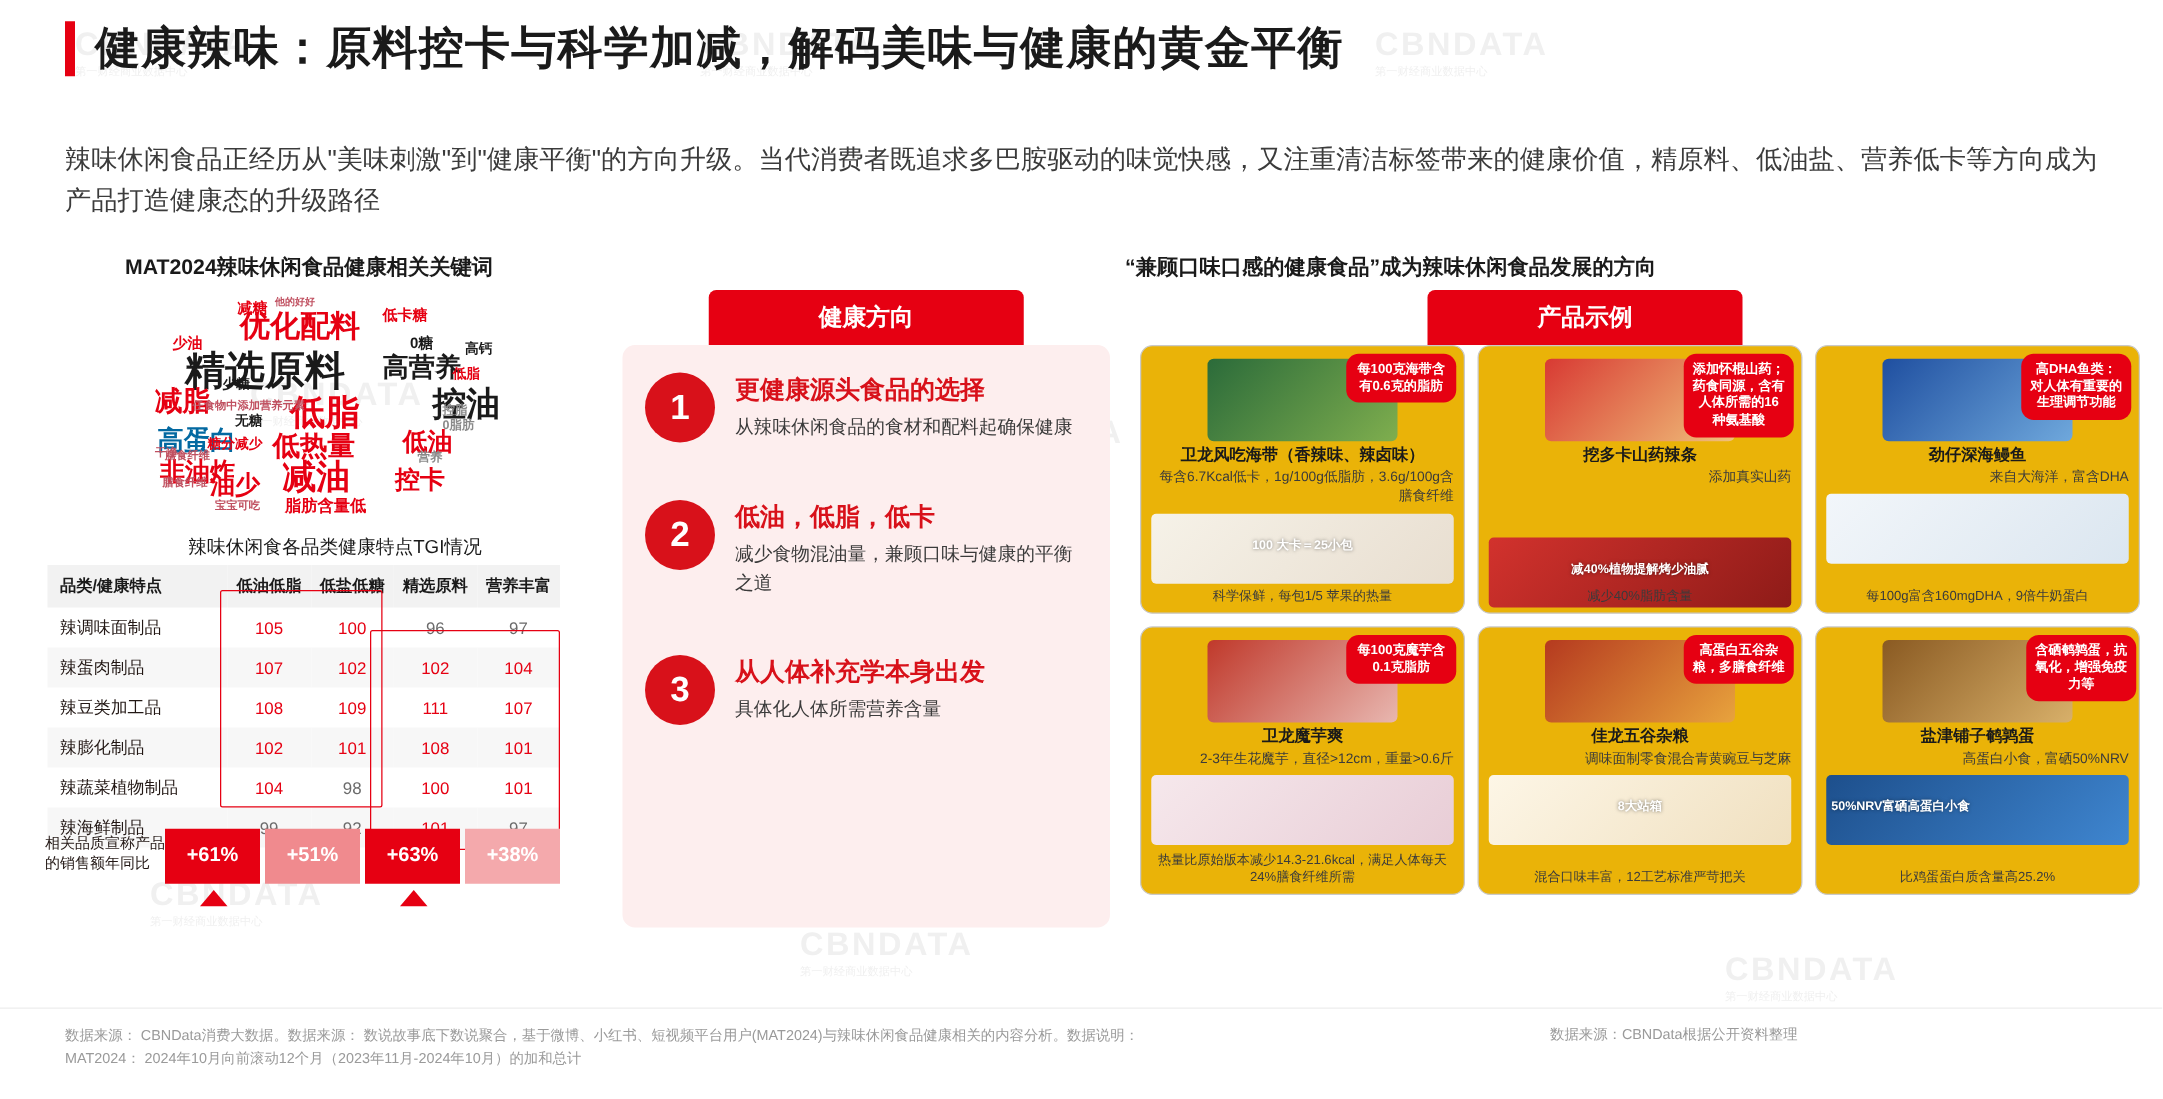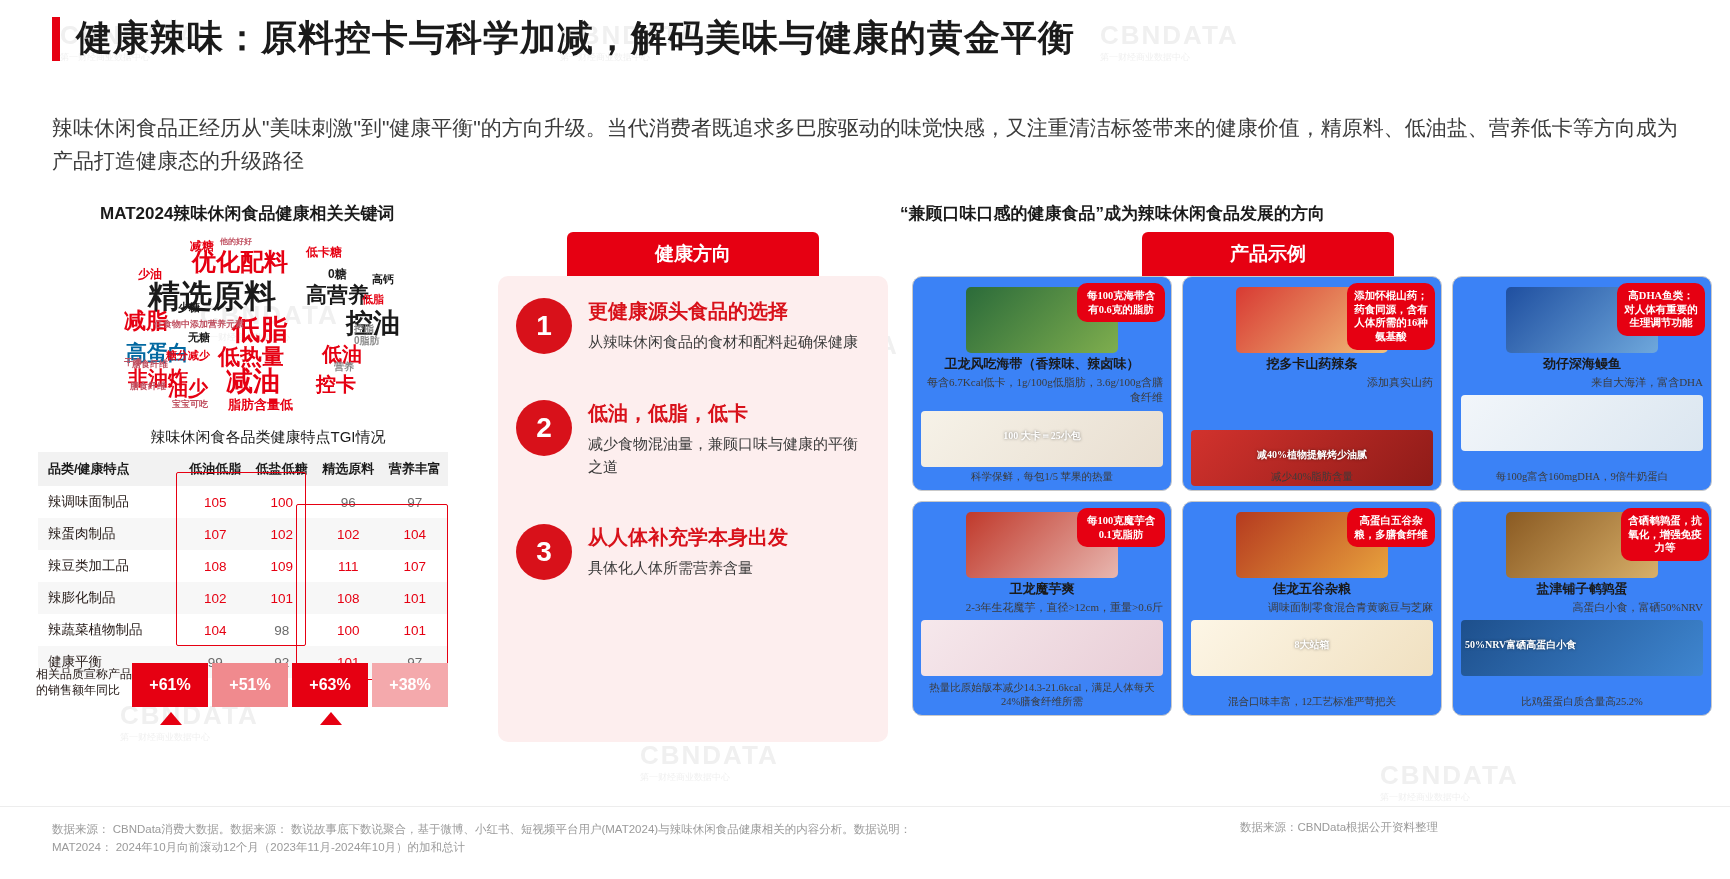--- a/index.html
+++ b/index.html
@@ -55,21 +55,21 @@
   .mid-head{width:252px;margin:0 auto;background:#e60012;color:#fff;font-size:19px;font-weight:bold;text-align:center;padding:9px 0;border-radius:6px 6px 0 0;}
   .mid-panel{margin-top:0;background:#fdeeee;border-radius:10px;padding:22px 18px 20px 18px;height:466px;box-sizing:border-box;}
   .mid-item{display:flex;align-items:flex-start;margin-bottom:46px;}
   .num{flex:0 0 auto;width:56px;height:56px;border-radius:50%;background:#d8111a;color:#fff;font-size:28px;font-weight:bold;display:flex;align-items:center;justify-content:center;margin-right:16px;}
   .mi-title{font-size:20px;font-weight:bold;color:#d8111a;margin-bottom:6px;}
   .mi-desc{font-size:15px;line-height:1.5;color:#3b3b3b;}
 
   
   .right-head{position:absolute;left:1142px;top:232px;width:252px;background:#e60012;color:#fff;font-size:19px;font-weight:bold;text-align:center;padding:9px 0;border-radius:6px 6px 0 0;}
   .grid{position:absolute;left:912px;top:276px;width:800px;display:grid;grid-template-columns:repeat(3,260px);grid-template-rows:215px 215px;gap:10px;}
-  .card{border:1.2px solid #c9c9c9;border-radius:10px;background:#3b82f6;position:relative;padding:8px;box-sizing:border-box;overflow:hidden;font-family:Liberation Serif, serif;}
+  .card{border:1.2px solid #c9c9c9;border-radius:10px;background:#eab308;position:relative;padding:8px;box-sizing:border-box;overflow:hidden;}
   .card .photo{width:100%;height:62px;border-radius:5px;margin-bottom:4px;position:relative;overflow:hidden;}
   .card .pname{font-size:13px;font-weight:bold;text-align:center;color:#1a1a1a;margin-top:2px;}
   .card .pdesc{font-size:11px;text-align:right;color:#3b3b3b;line-height:1.4;margin-top:2px;}
   .card .sub{width:100%;height:56px;border-radius:4px;margin-top:5px;position:relative;overflow:hidden;}
   .card .footnote{font-size:10.5px;text-align:center;color:#3b3b3b;line-height:1.35;position:absolute;left:8px;right:8px;bottom:6px;}
   .bubble{position:absolute;background:#e60012;color:#fff;border-radius:10px;font-size:10.5px;line-height:1.3;padding:6px 7px;text-align:center;font-weight:bold;z-index:3;}
 
   
   .foot-left{position:absolute;left:52px;top:820px;width:860px;font-size:11.5px;color:#9a9a9a;line-height:1.6;}
   .foot-right{position:absolute;left:1240px;top:820px;font-size:11.5px;color:#9a9a9a;}
@@ -176,21 +176,21 @@
             <td>101</td>
           </tr>
           <tr>
             <td class="first">辣蔬菜植物制品</td>
             <td>104</td>
             <td class="gray">98</td>
             <td>100</td>
             <td>101</td>
           </tr>
           <tr class="alt">
-            <td class="first">健康平衡</td>
+            <td class="first">辣海鲜制品</td>
             <td class="gray">99</td>
             <td class="gray">92</td>
             <td>101</td>
             <td class="gray">97</td>
           </tr>
         </tbody>
       </table>
     <div class="box-hl" style="left:138px;top:20px;width:128px;height:172px;"></div>
     <div class="box-hl" style="left:258px;top:52px;width:150px;height:174px;"></div>
   </div>

